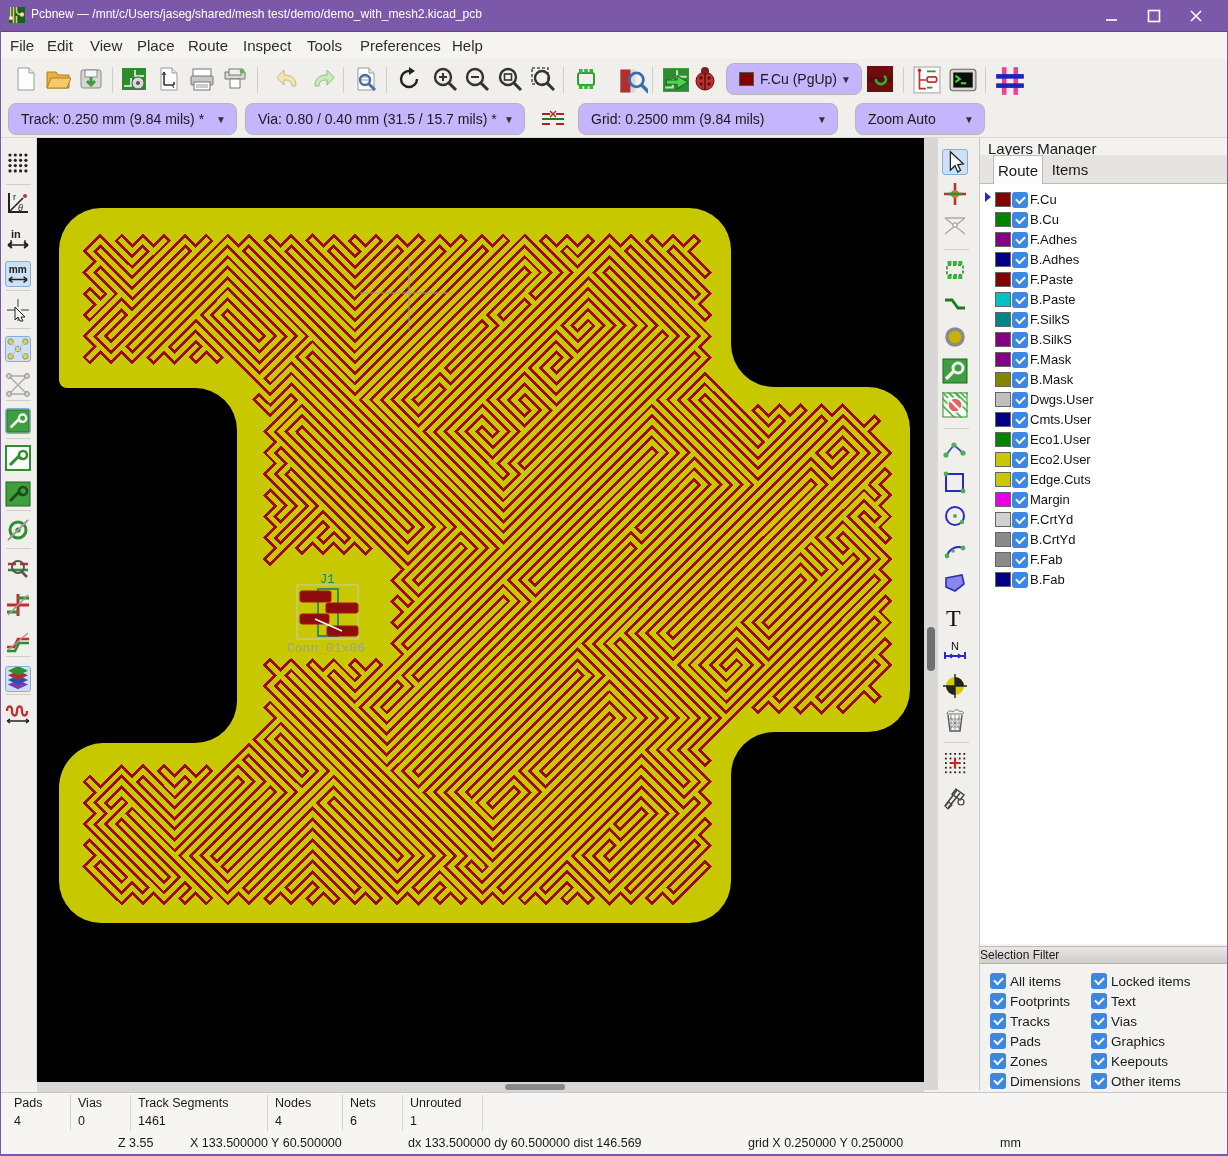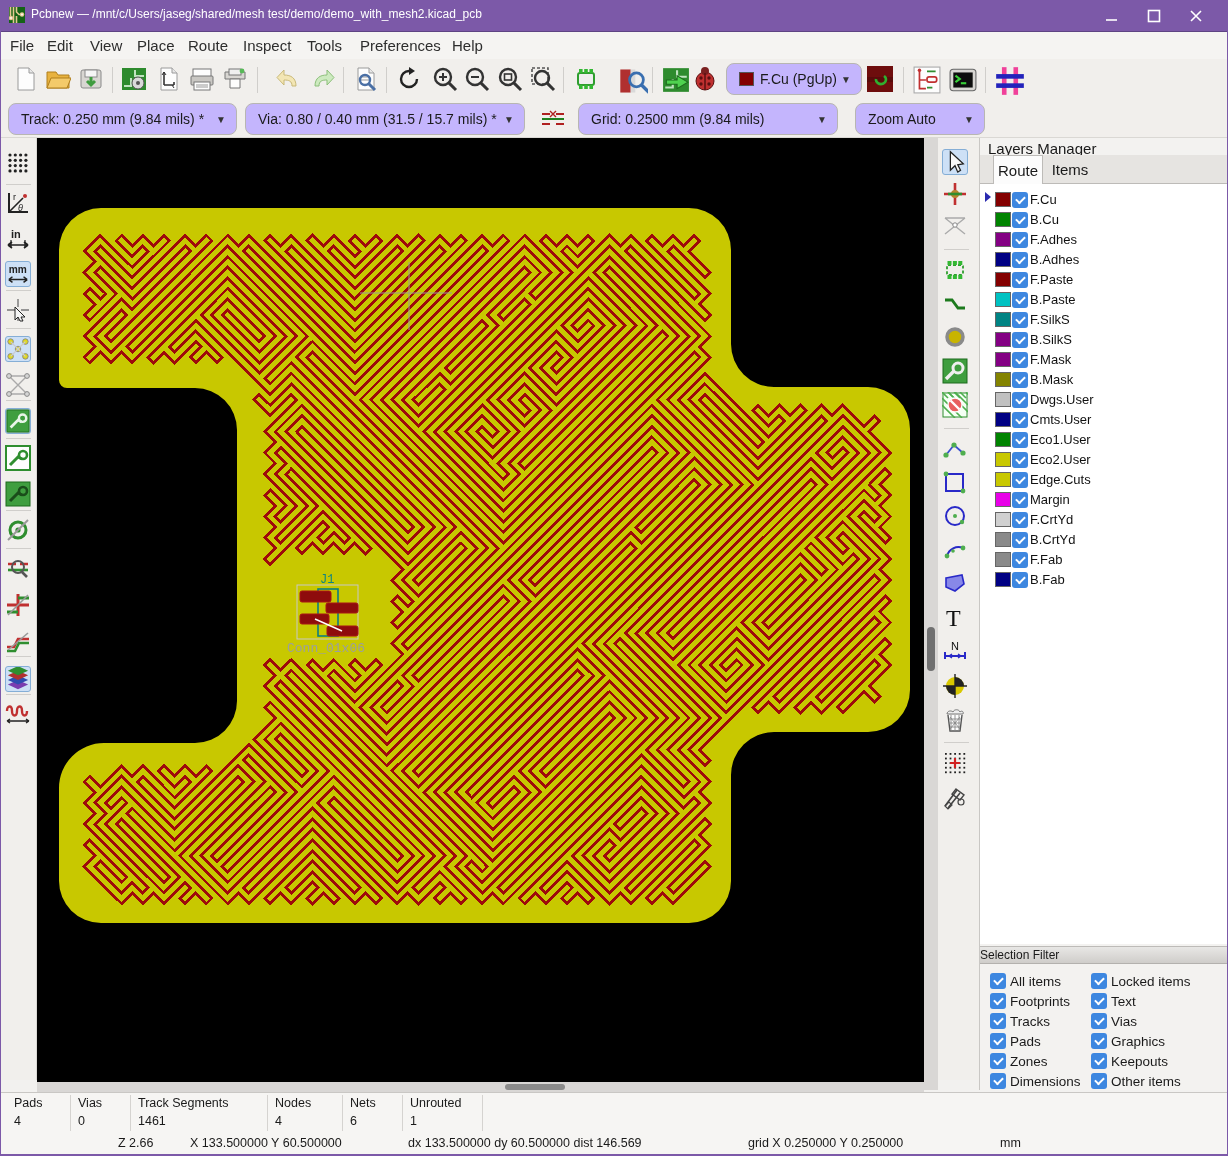--- a/index.html
+++ b/index.html
@@ -695,19 +695,19 @@
   <span class="lbl" style="left:350px">Nets</span>
     <span class="val" style="left:350px">6</span>
   <span class="lbl" style="left:410px">Unrouted</span>
     <span class="val" style="left:410px">1</span>
   <span class="ssep" style="left:70px"></span>
   <span class="ssep" style="left:130px"></span>
   <span class="ssep" style="left:267px"></span>
   <span class="ssep" style="left:342px"></span>
   <span class="ssep" style="left:402px"></span>
   <span class="ssep" style="left:482px"></span>
-  <span class="r2" style="left:118px">Z 2.66</span>
+  <span class="r2" style="left:118px">Z 3.55</span>
   <span class="r2" style="left:190px">X 133.500000  Y 60.500000</span>
   <span class="r2" style="left:408px">dx 133.500000  dy 60.500000  dist 146.569</span>
   <span class="r2" style="left:748px">grid X 0.250000  Y 0.250000</span>
   <span class="r2" style="left:1000px">mm</span>
 </div>
 <div class="winborder"></div>
 
 </body></html>

